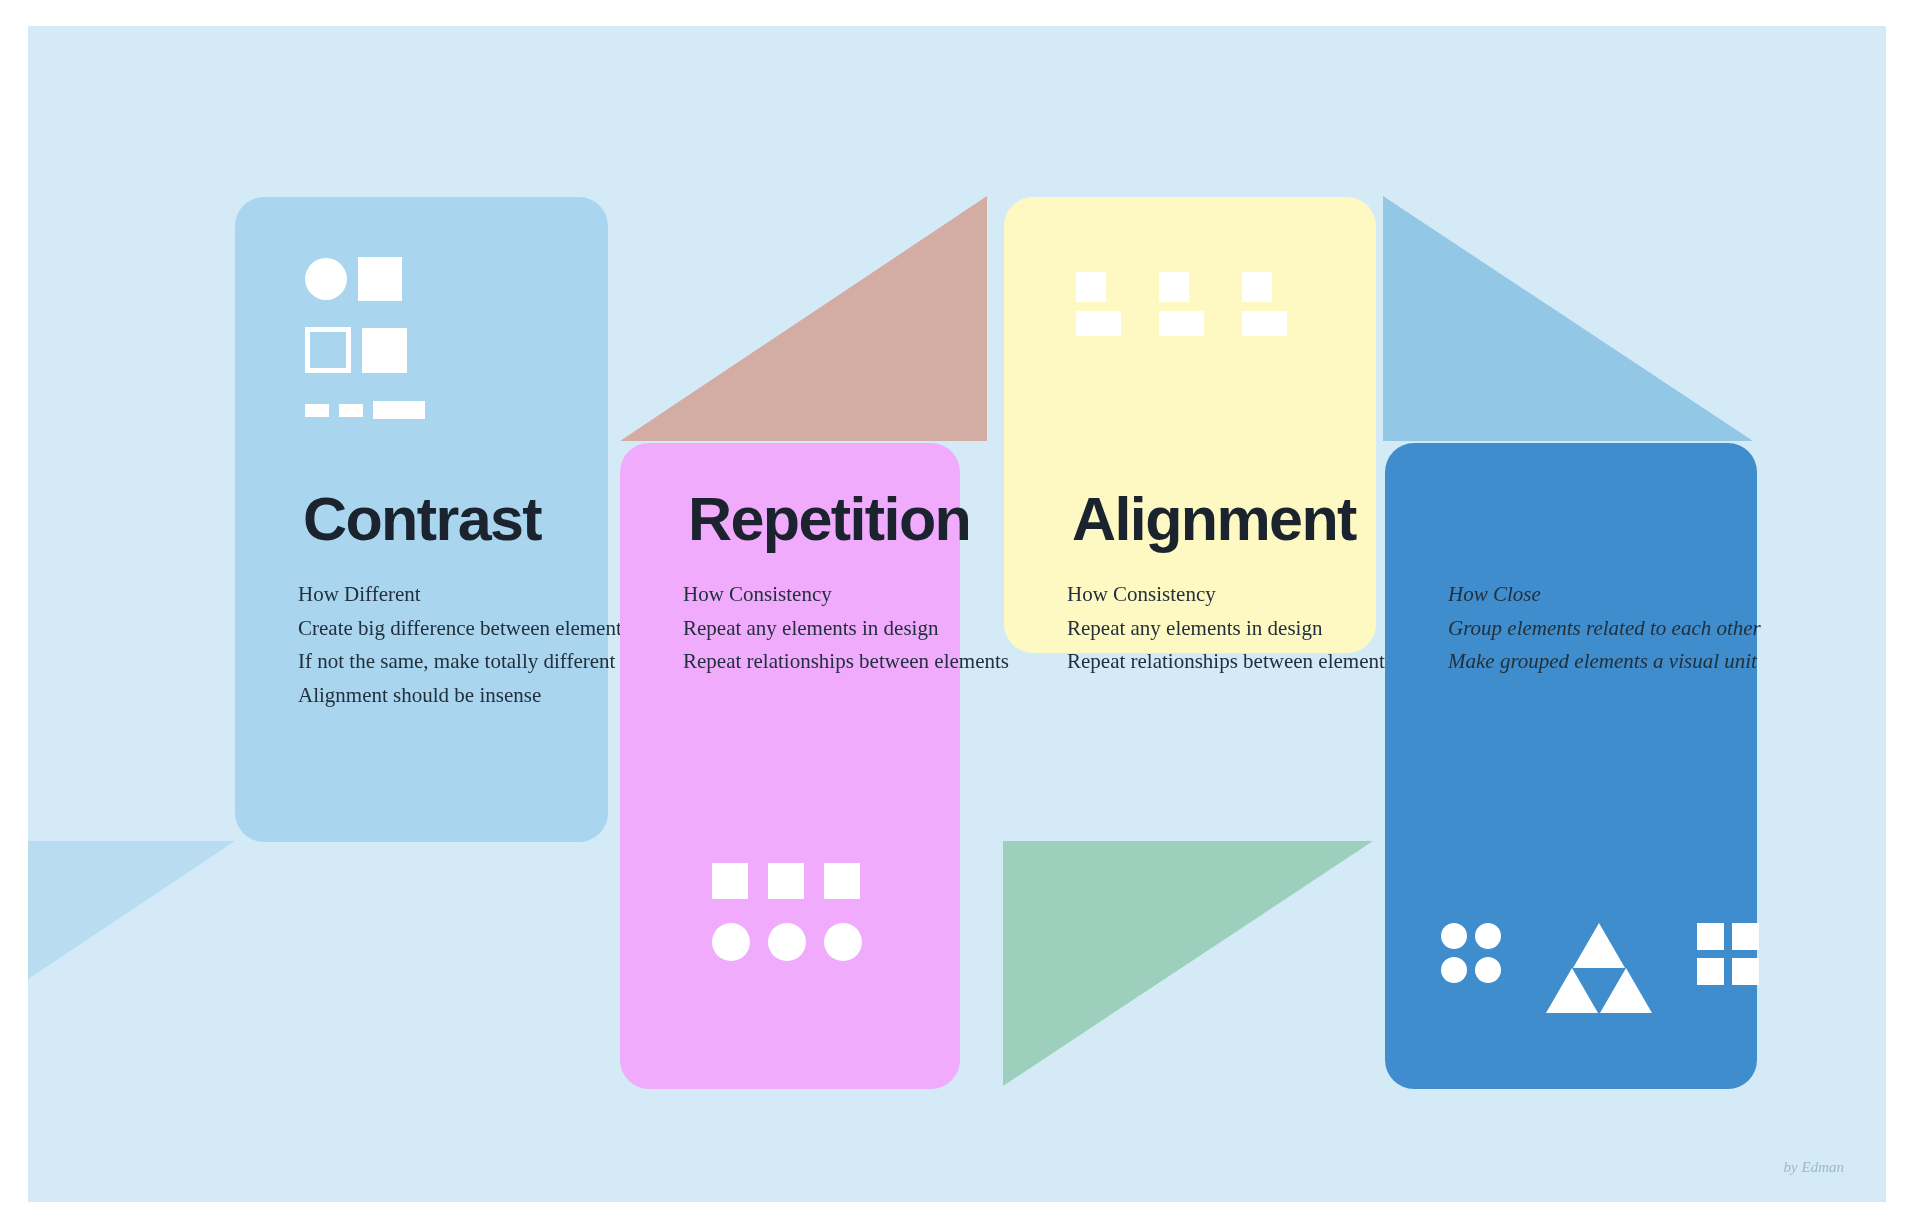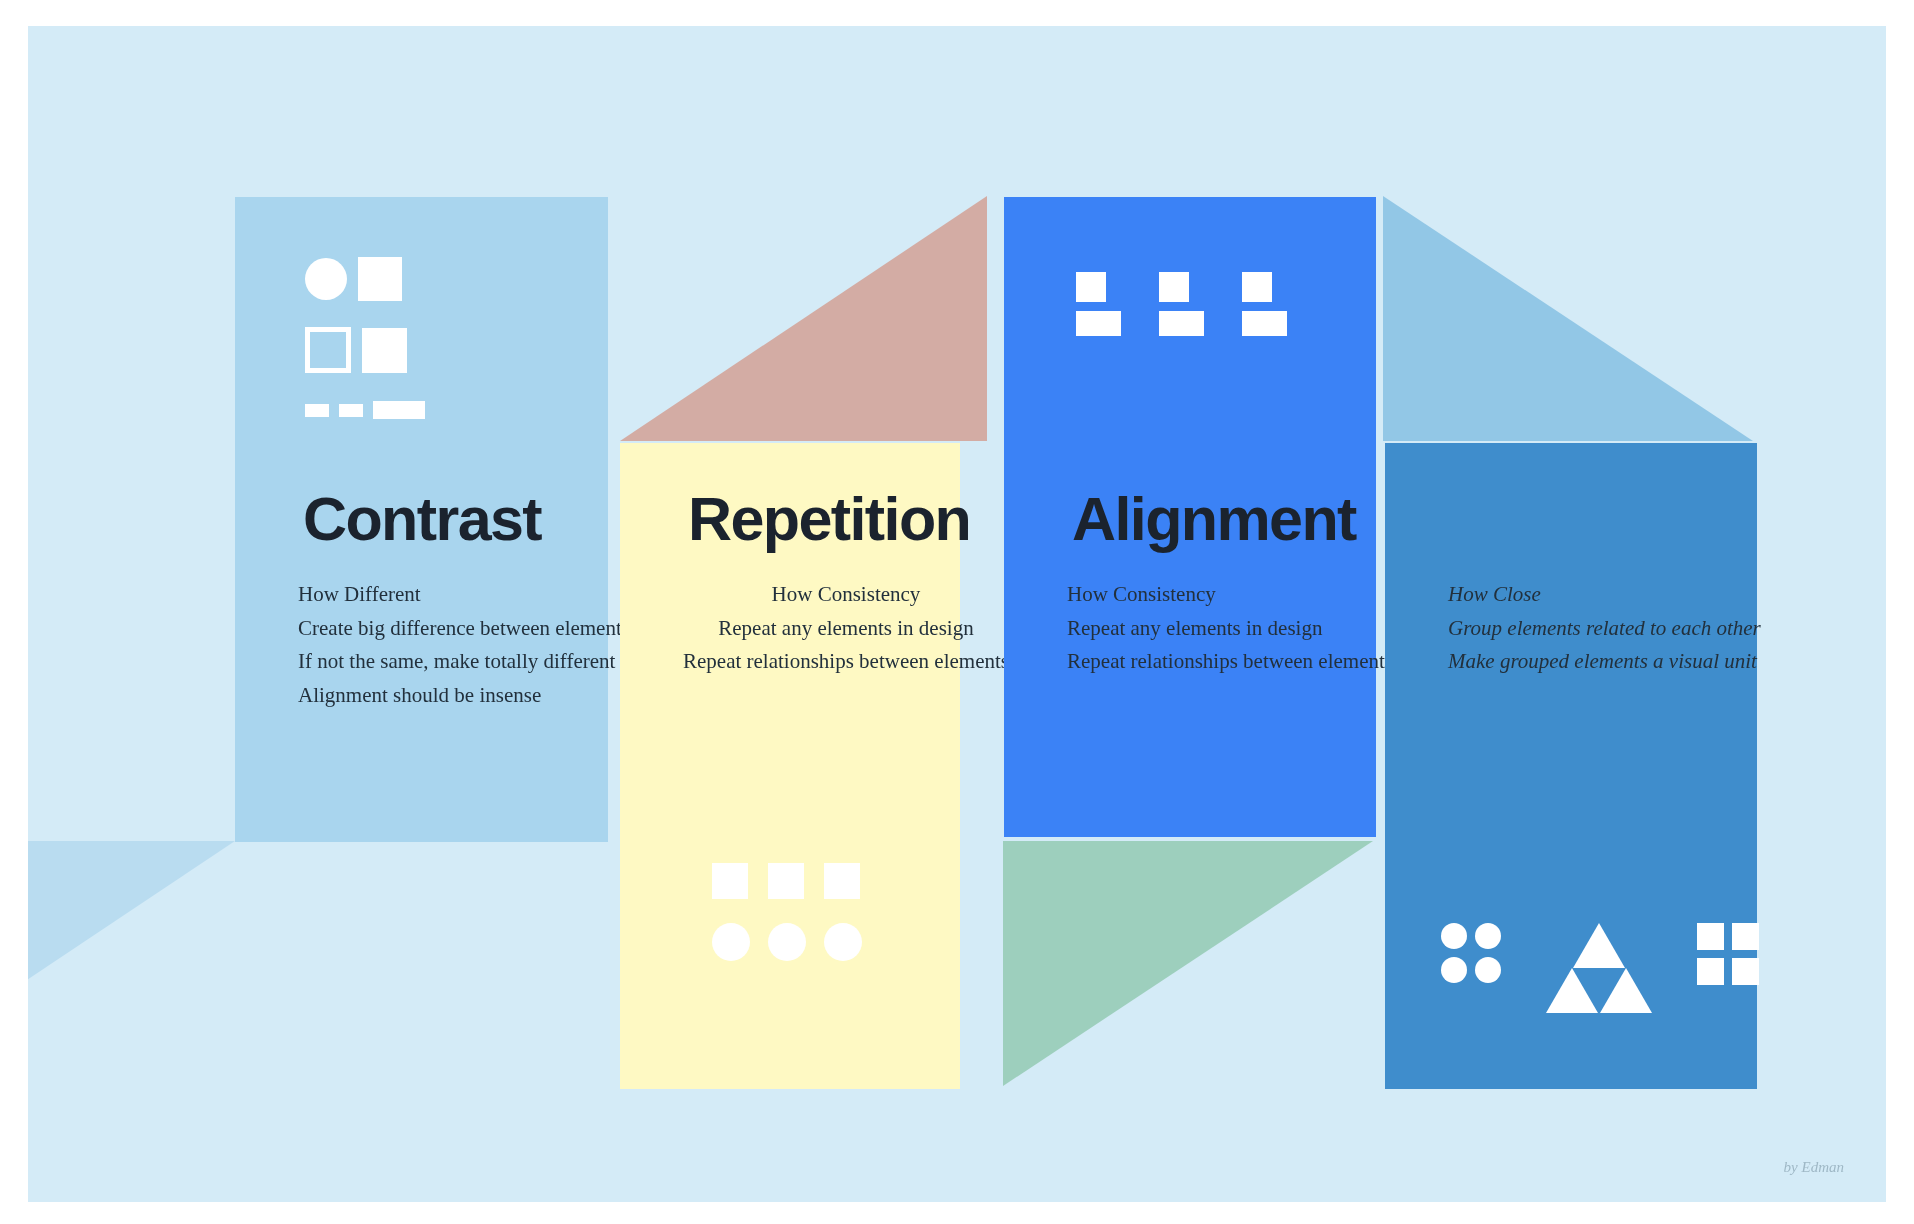--- a/index.html
+++ b/index.html
@@ -59,42 +59,42 @@
     left: 1355px;
     top: 170px;
     border-right: 370px solid transparent;
     border-bottom: 245px solid #92c7e6;
   }
 
   
   .panel {
     position: absolute;
     box-sizing: border-box;
+    border-radius: 29px;
   }
   #panel-contrast {
     left: 207px;
     top: 171px;
     width: 373px;
     height: 645px;
     background: #a9d5ee;
   }
   #panel-repetition {
     left: 592px;
     top: 417px;
     width: 340px;
     height: 646px;
-    background: #fef9c3;
-    text-align: center;
+    background: #f0abfc;
   }
   #panel-alignment {
     left: 976px;
     top: 171px;
     width: 372px;
-    height: 640px;
-    background: #3b82f6;
+    height: 456px;
+    background: #fef9c3;
   }
   #panel-proximity {
     left: 1357px;
     top: 417px;
     width: 372px;
     height: 646px;
     background: #3f8dcc;
   }
 
   

